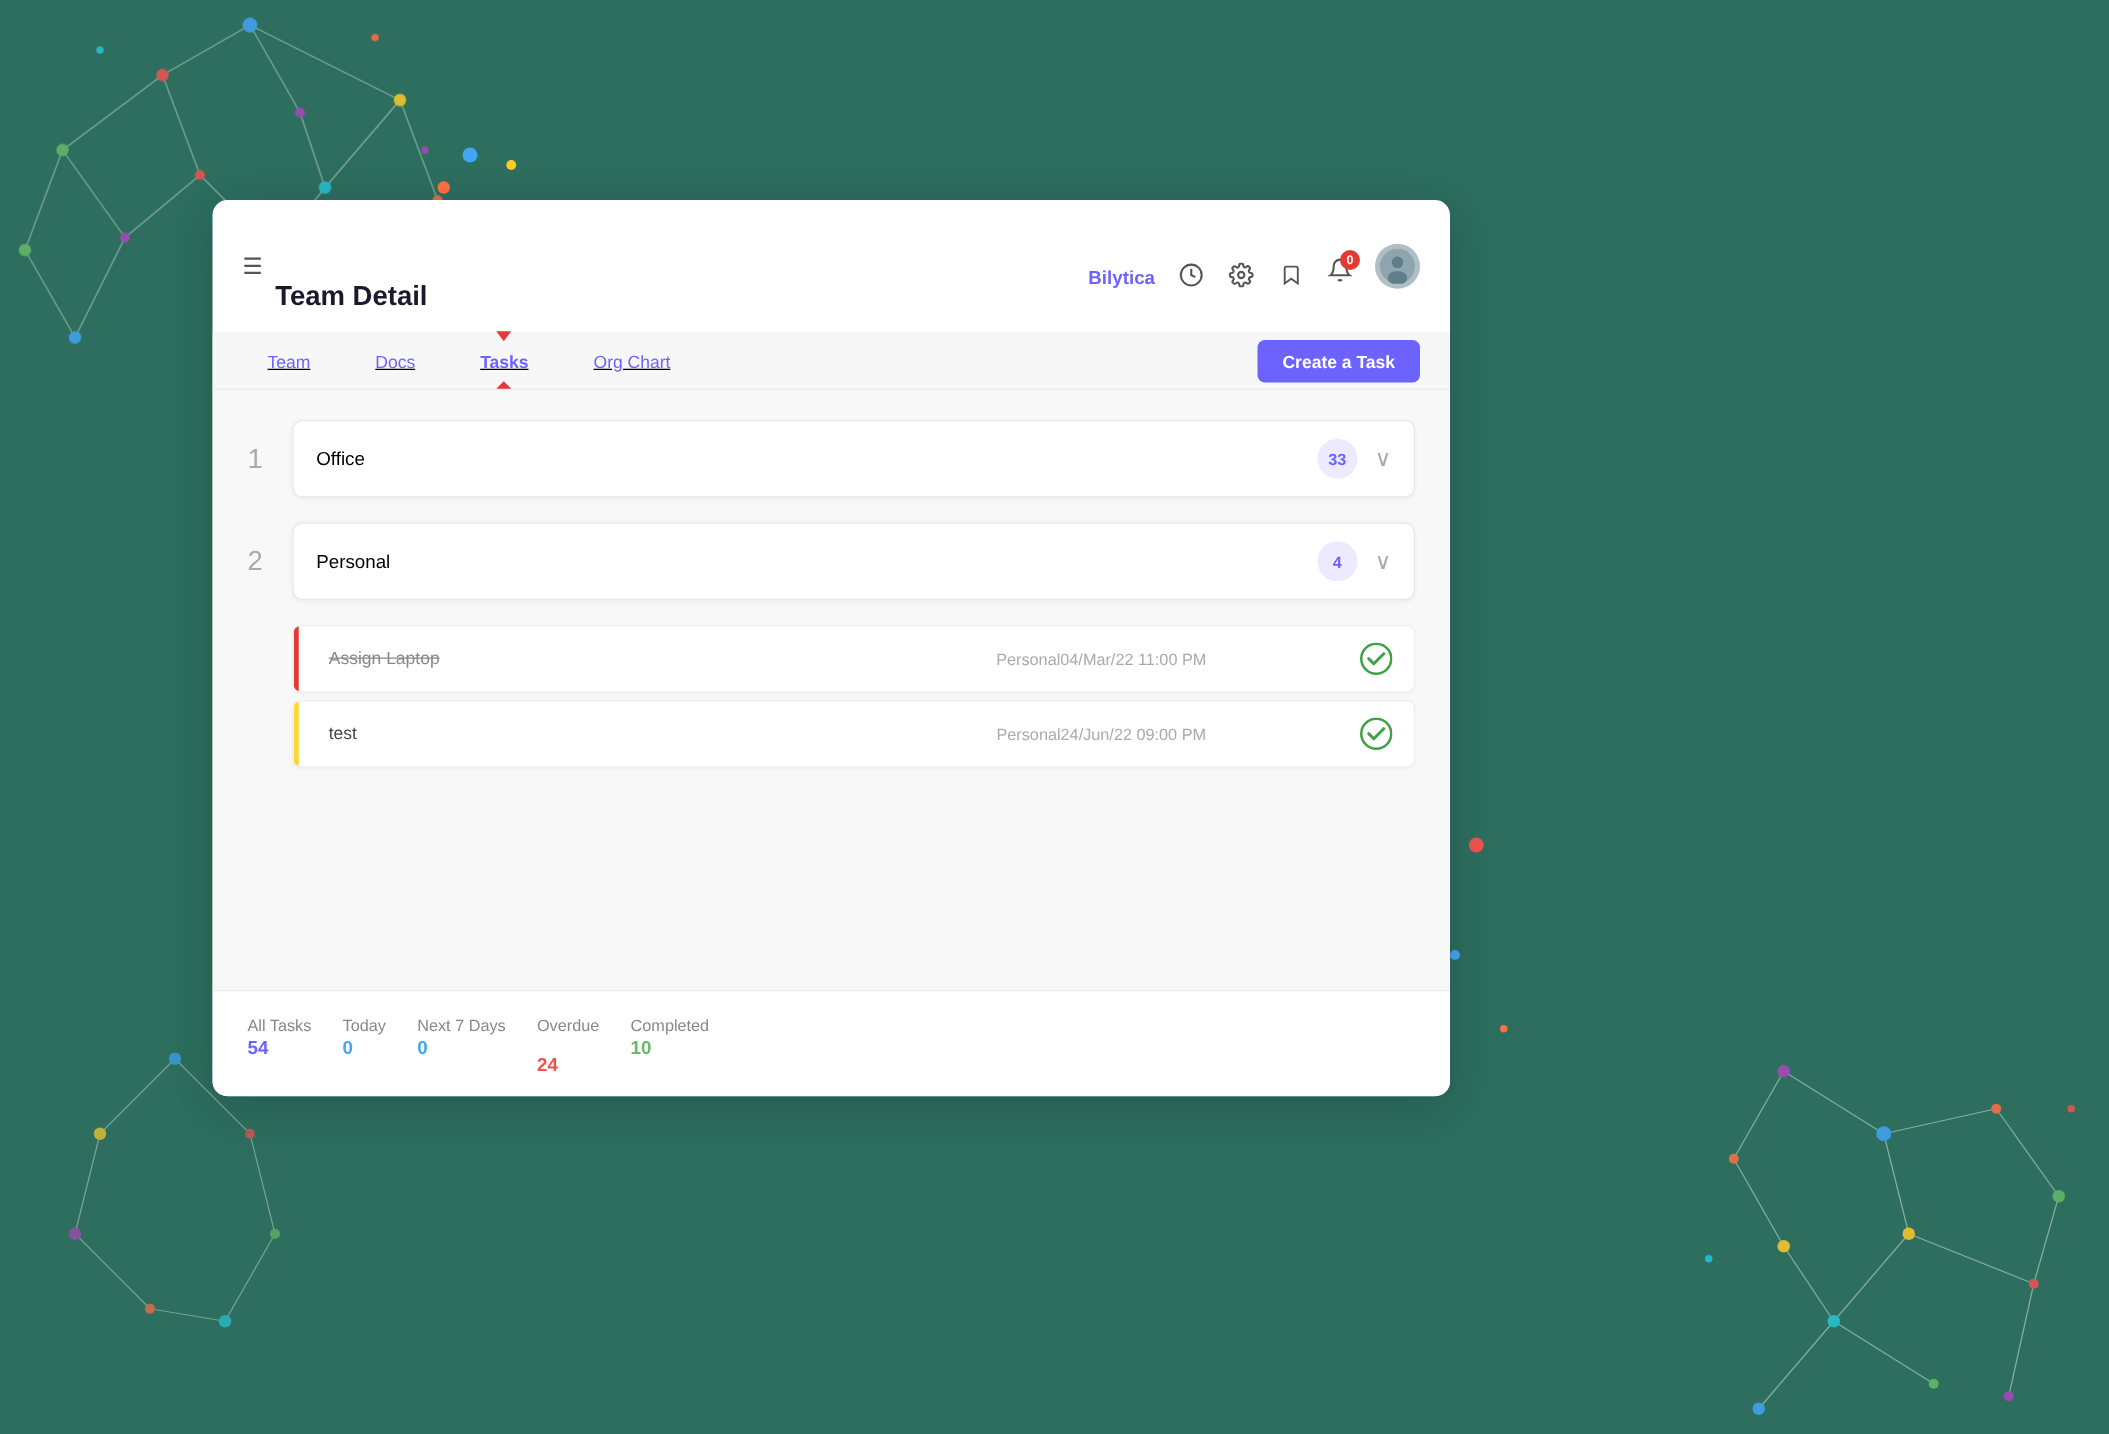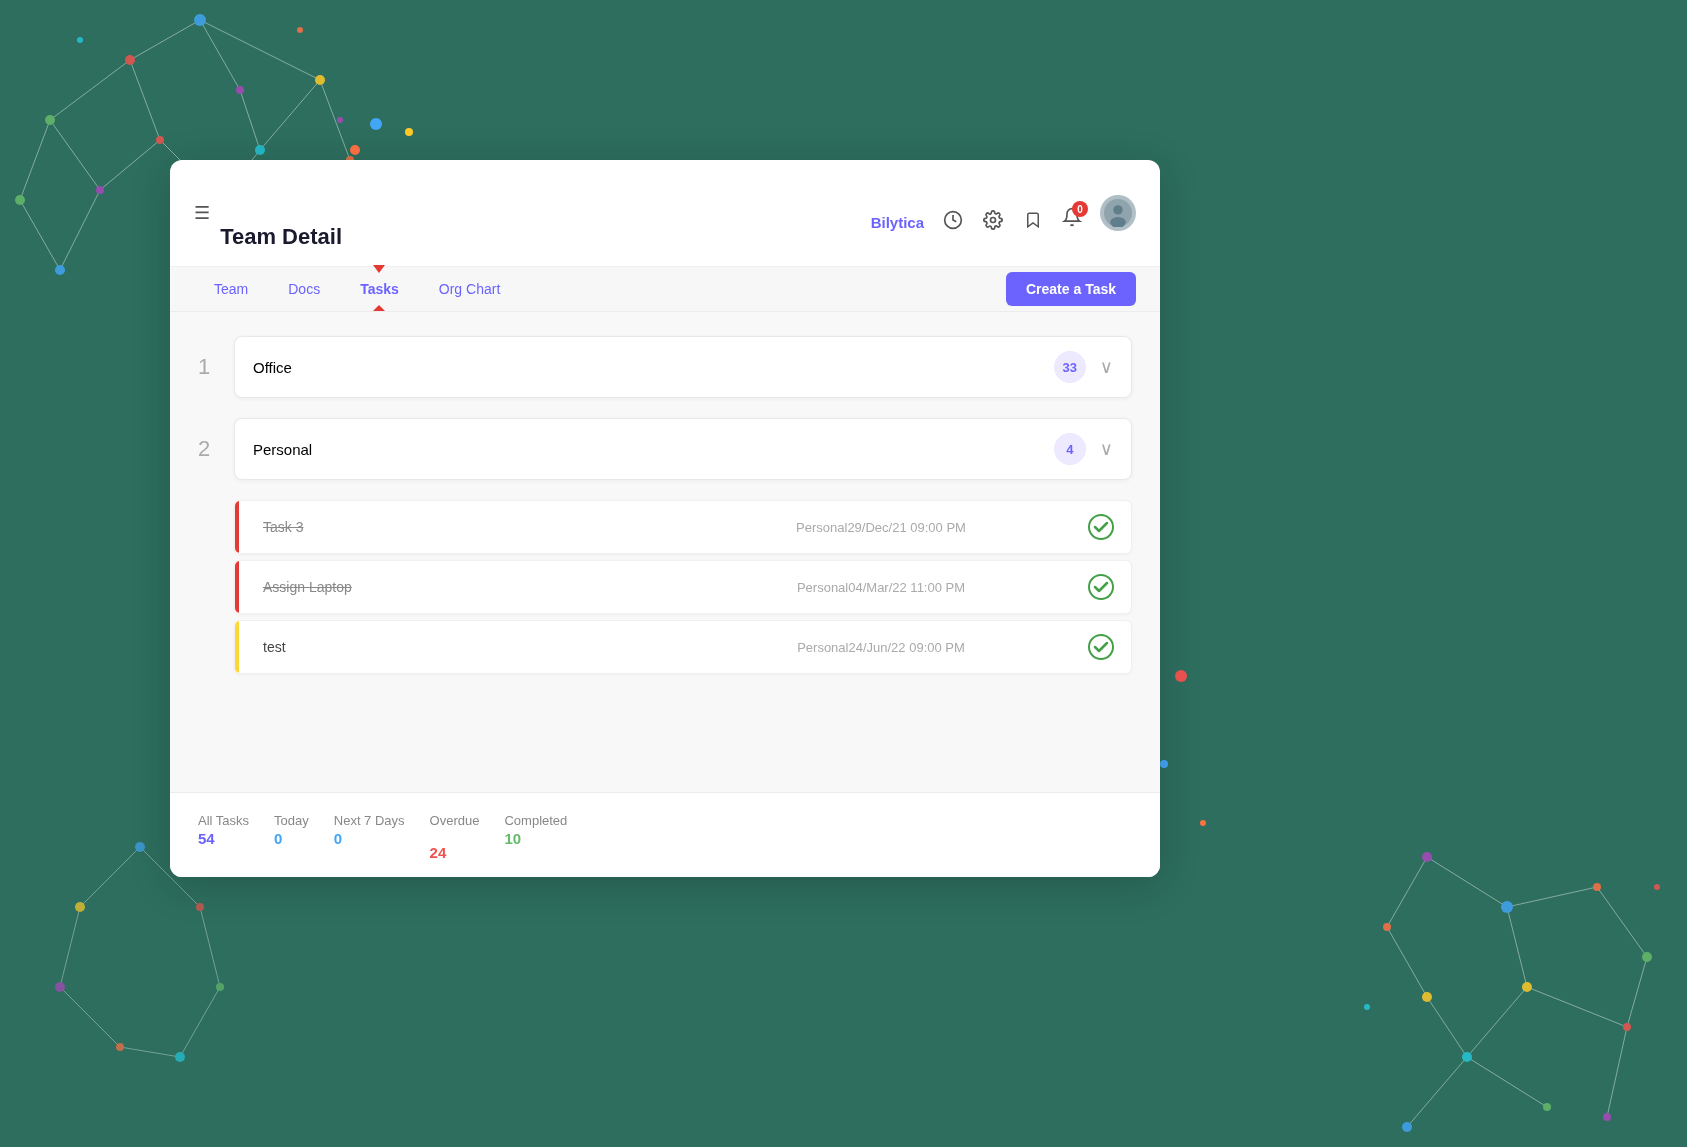--- a/index.html
+++ b/index.html
@@ -122,21 +122,22 @@
     .tab-bar {
       display: flex;
       align-items: center;
       justify-content: space-between;
       padding: 0 24px;
       background: #f7f7f7;
       border-bottom: 1px solid #ececec;
     }
     .tabs {
       display: flex;
-      gap: 0;
+      gap: 12px;
+      text-decoration: underline;
     }
     .tab {
       padding: 14px 20px;
       font-size: 14px;
       color: #6c63ff;
       cursor: pointer;
       position: relative;
       text-decoration: none;
     }
     .tab.active {
@@ -495,33 +496,20 @@
         <div class="task-group-right">
           <span class="task-count-badge">4</span>
           <span class="chevron-icon">∨</span>
         </div>
       </div>
     </div>
 
     <div class="task-items-container">
 
 
-      <div class="task-item">
-        <div class="task-left-border border-red"></div>
-        <div class="task-item-content">
-          <span class="task-item-name">Task 3</span>
-        </div>
-        <span class="task-item-date">Personal29/Dec/21 09:00 PM</span>
-        <div class="task-check-icon">
-          <svg width="26" height="26" viewBox="0 0 26 26">
-            <circle cx="13" cy="13" r="12" fill="none" stroke="#43a047" stroke-width="2"></circle>
-            <polyline points="7,13 11,17 19,9" fill="none" stroke="#43a047" stroke-width="2.5" stroke-linecap="round" stroke-linejoin="round"></polyline>
-          </svg>
-        </div>
-      </div>
 
       <div class="task-item">
         <div class="task-left-border border-red"></div>
         <div class="task-item-content">
           <span class="task-item-name">Assign Laptop</span>
         </div>
         <span class="task-item-date">Personal04/Mar/22 11:00 PM</span>
         <div class="task-check-icon">
           <svg width="26" height="26" viewBox="0 0 26 26">
             <circle cx="13" cy="13" r="12" fill="none" stroke="#43a047" stroke-width="2"></circle>

